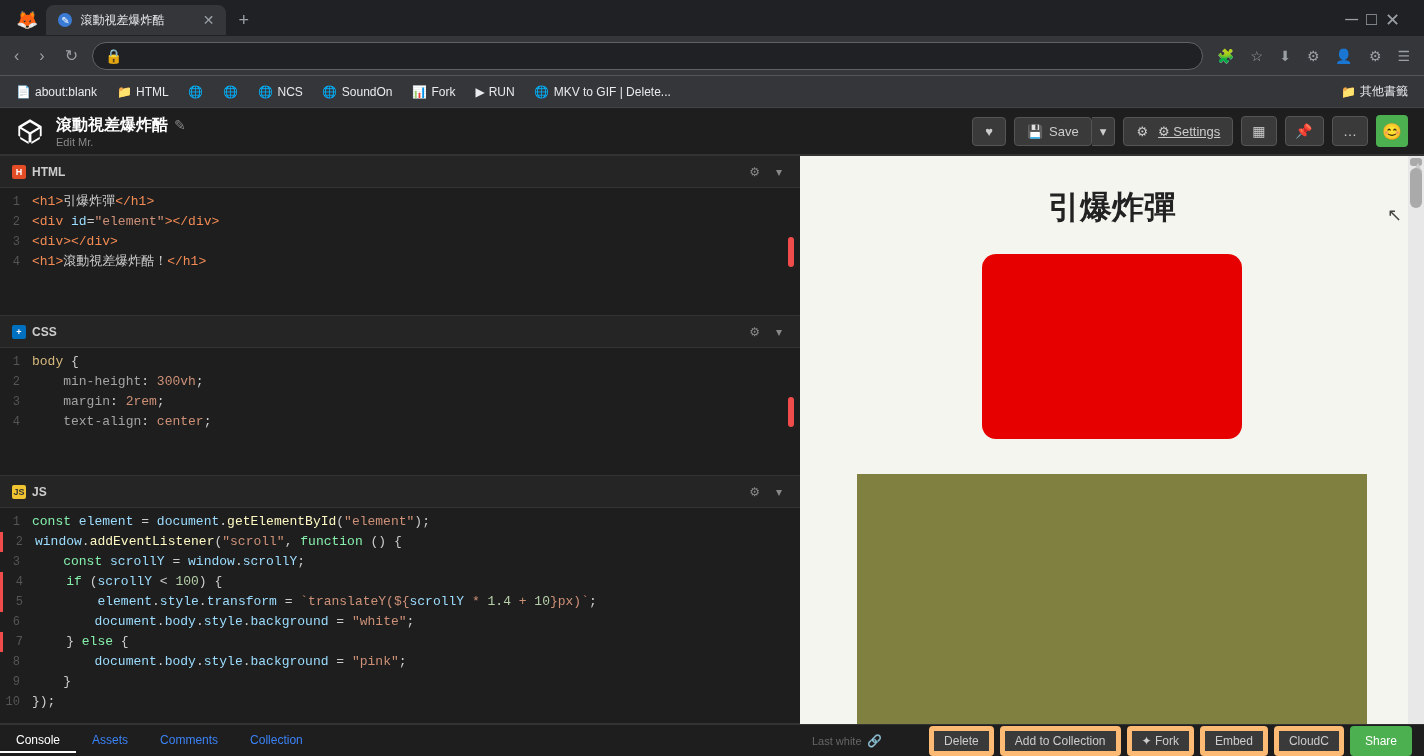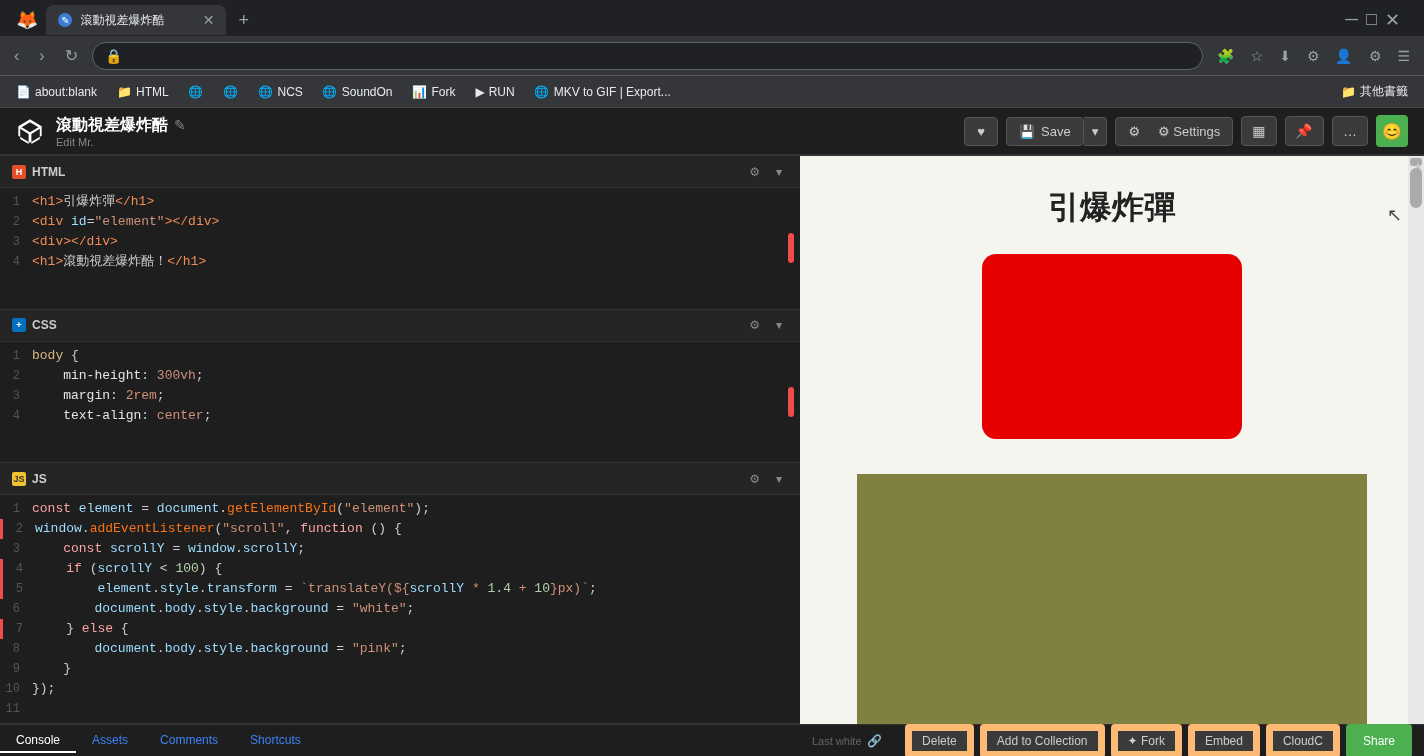--- a/index.html
+++ b/index.html
@@ -54,39 +54,39 @@
     .code-editor { flex: 1; overflow-y: auto; font-family: 'Courier New', Consolas, monospace; font-size: 13px; line-height: 1.5; background: #1e1e1e; }
     .code-line { display: flex; min-height: 20px; }
     .line-num { width: 28px; text-align: right; color: #555; padding-right: 8px; flex-shrink: 0; font-size: 12px; user-select: none; padding-top: 1px; }
     .line-content { flex: 1; padding-left: 4px; white-space: pre; color: #ccc; }
 
     
     .tag { color: #f28b54; }
     .attr-name { color: #9cdcfe; }
     .attr-val { color: #ce9178; }
     .selector { color: #d7ba7d; }
-    .prop { color: #e5e5e5; }
+    .prop { color: #a3a3a3; }
     .value { color: #ce9178; }
-    .keyword { color: #fca5a5; }
-    .fn { color: #f97316; }
+    .keyword { color: #86efac; }
+    .fn { color: #fef9c3; }
     .string { color: #ce9178; }
     .op { color: #ccc; }
     .number { color: #b5cea8; }
     .var-name { color: #9cdcfe; }
 
     .editor-section { display: flex; flex-direction: column; border-bottom: 1px solid #333; }
     .html-section { height: 160px; }
     .css-section { height: 160px; }
     .js-section { flex: 1; }
 
     
     .preview-panel { flex: 1; background: #f5f5f0; position: relative; overflow: hidden; }
     .bottom-tab { padding: 4px 16px; font-size: 12px; color: #3b82f6; cursor: pointer; border-bottom: 2px solid transparent; }
     .bottom-tab.active { color: #fff; border-bottom: 2px solid #fff; }
-    .preview-bottom-btn { background: #3a3a3a; border: 7px solid #fdba74; color: #ccc; border-radius: 4px; padding: 3px 10px; font-size: 12px; cursor: pointer; }
+    .preview-bottom-btn { background: #3a3a3a; border: 5px solid #fdba74; color: #ccc; border-radius: 4px; padding: 3px 10px; font-size: 12px; cursor: pointer; }
     .last-saved { font-size: 11px; color: #666; margin-right: auto; display: flex; align-items: center; gap: 6px; }
     .bottom-area { display: flex; height: 32px; border-top: 1px solid #333; }
     .bottom-left { width: 800px; display: flex; align-items: center; background: #1e1e1e; }
     .bottom-right { flex: 1; display: flex; align-items: center; background: #1e1e1e; padding: 0 12px; gap: 6px; }
 
     
     .line-changed { border-left: 3px solid #f14c4c; }
   </style>
 </head>
 <body>
@@ -128,21 +128,21 @@
 
 <div class="bookmarks-bar">
   <span class="bookmark-item">📄 <span>about:blank</span></span>
   <span class="bookmark-item">📁 <span>HTML</span></span>
   <span class="bookmark-item">🌐</span>
   <span class="bookmark-item">🌐</span>
   <span class="bookmark-item">🌐 <span>NCS</span></span>
   <span class="bookmark-item">🌐 <span>SoundOn</span></span>
   <span class="bookmark-item">📊 <span>Fork</span></span>
   <span class="bookmark-item">▶ <span>RUN</span></span>
-  <span class="bookmark-item">🌐 <span>MKV to GIF | Export...</span></span>
+  <span class="bookmark-item">🌐 <span>MKV to GIF | Delete...</span></span>
   <span style="margin-left:auto;" class="bookmark-item">📁 <span>其他書籤</span></span>
 </div>
 
 <div class="codepen-header">
 
   <svg width="28" height="28" viewBox="0 0 24 24" fill="white">
     <path d="M12 2L2 8v8l10 6 10-6V8L12 2zm0 2.4l7.2 4.32-7.2 4.32L4.8 8.72 12 4.4zM3.6 10.16l7.2 4.32v8.64L3.6 18.8v-8.64zm9.6 12.96v-8.64l7.2-4.32v8.64l-7.2 4.32z"></path>
   </svg>
   <div>
     <div style="display:flex; align-items:center; gap:6px;">
@@ -157,21 +157,21 @@
     </button>
     <div style="display:flex;">
       <button class="header-btn save-btn">
         <span>💾</span>
         <span>Save</span>
       </button>
       <button class="save-dropdown">▾</button>
     </div>
     <button class="header-btn settings-btn">
       <span>⚙</span>
-      <span style="margin-left:12px;">⚙ Settings</span>
+      <span style="margin-left:4px;text-decoration:underline;">⚙ Settings</span>
     </button>
     <button class="view-btn">▦</button>
     <button class="view-btn">📌</button>
     <button class="view-btn">…</button>
     <button class="avatar-btn">
       <span>😊</span>
     </button>
   </div>
 </div>
 
@@ -290,24 +290,20 @@
           <span class="line-content">        <span class="var-name">document</span>.<span class="var-name">body</span>.<span class="var-name">style</span>.<span class="var-name">background</span> = <span class="string">"pink"</span>;</span>
         </div>
         <div class="code-line">
           <span class="line-num">9</span>
           <span class="line-content">    }</span>
         </div>
         <div class="code-line">
           <span class="line-num">10</span>
           <span class="line-content">});</span>
         </div>
-        <div class="code-line">
-          <span class="line-num">11</span>
-          <span class="line-content"></span>
-        </div>
       </div>
     </div>
 
   </div>
 
   <div class="preview-panel" style="position:relative; overflow:hidden; background:#f5f5f0;">
 
     <div style="padding: 30px 20px; text-align:center; position:relative; height:100%;">
       <h1 style="font-size:32px; font-weight:bold; color:#222; margin-bottom:24px; font-family:sans-serif;">引爆炸彈</h1>
       <div style="width:260px; height:185px; background:#e60000; border-radius:14px; margin:0 auto; position:relative; z-index:2;"></div>
@@ -322,21 +318,21 @@
     <div style="position:absolute; right:22px; top:48px; font-size:18px; color:#444; pointer-events:none;">↖</div>
   </div>
 
 </div>
 
 <div class="bottom-area">
   <div class="bottom-left">
     <div class="bottom-tab active">Console</div>
     <div class="bottom-tab">Assets</div>
     <div class="bottom-tab">Comments</div>
-    <div class="bottom-tab">Shortcuts</div>
+    <div class="bottom-tab">Collection</div>
   </div>
   <div class="bottom-right">
     <span class="last-saved">
       <span>Last white</span>
       <span style="cursor:pointer; font-size:12px;">🔗</span>
     </span>
     <button class="preview-bottom-btn">Delete</button>
     <button class="preview-bottom-btn">Add to Collection</button>
     <button class="preview-bottom-btn">✦ Fork</button>
     <button class="preview-bottom-btn">Embed</button>

